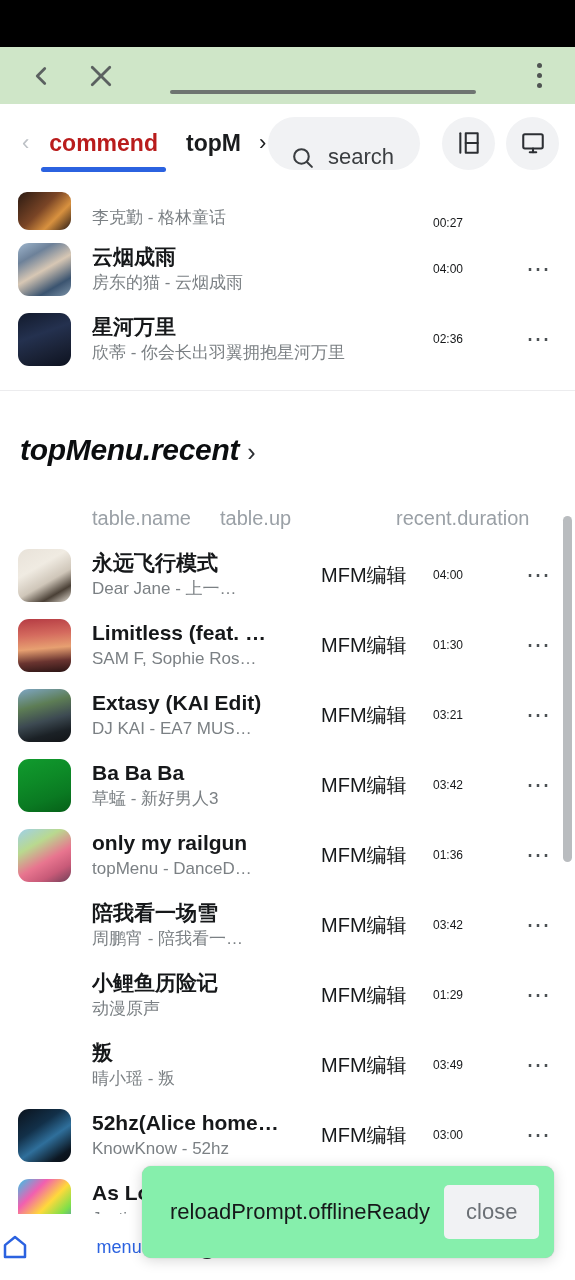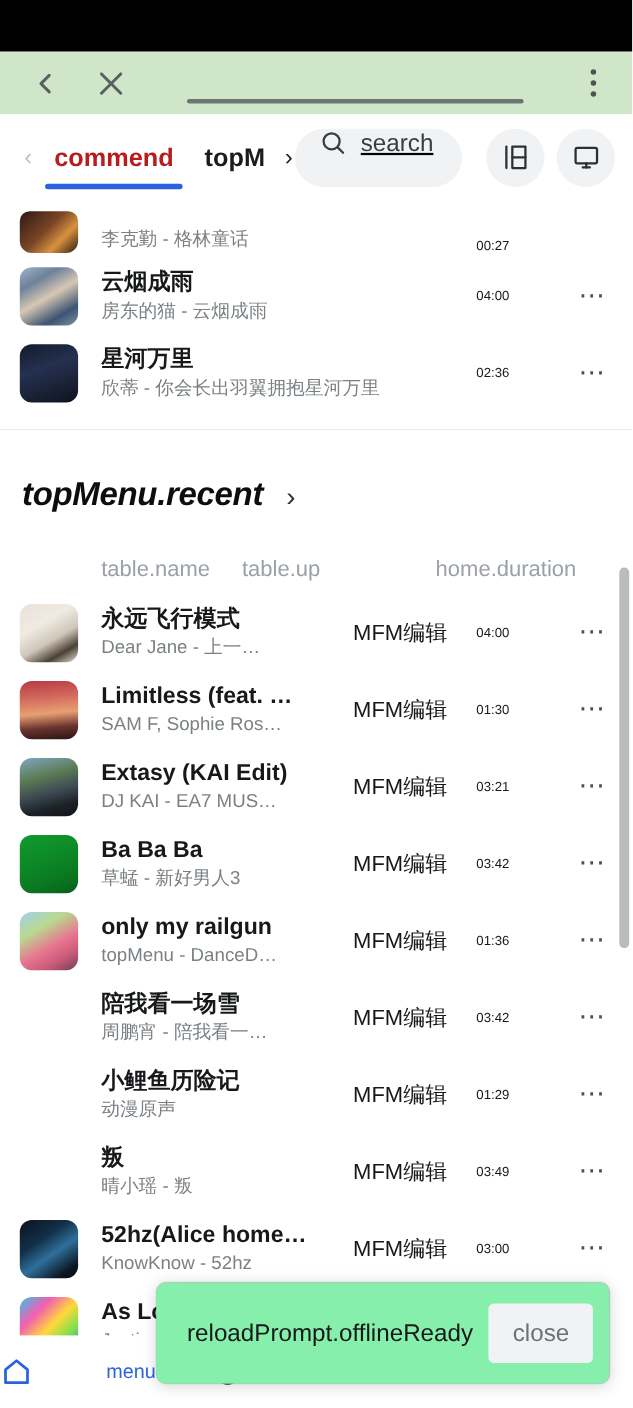--- a/index.html
+++ b/index.html
@@ -38,23 +38,23 @@
     padding:0 14px; height:78px; display:flex; align-items:center; white-space:nowrap;
   }
   .tab.active { color:#b91c1c; }
   .tab.active::after {
     content:""; position:absolute; left:6px; right:6px; bottom:10px;
     height:5px; background:#2b62e0; border-radius:3px;
   }
   .tab-next { color:#1a1c1e; font-size:22px; padding-left:4px; font-weight:400; }
   .spacer { flex:1; }
   .search-pill {
-    display:flex; align-items:flex-start; gap:13px;
+    display:flex; align-items:flex-end; gap:13px;
     height:53px; padding:0 26px 0 22px;
-    background:#f1f2f4; border-radius:27px; margin-right:11px;text-decoration:underline;
+    background:#f1f2f4; border-radius:27px; margin-right:11px;
   }
   .search-pill .label { font-size:22px; color:#3a3d40; }
   .round-btn {
     width:53px; height:53px; border-radius:50%; background:#f1f2f4;
     display:flex; align-items:center; justify-content:center; margin-left:11px;
   }
 
   
   .scroll-area { position:absolute; left:0; right:0; top:182px; bottom:0; overflow:hidden; }
 
@@ -76,21 +76,21 @@
     text-overflow:ellipsis; line-height:1.35; margin-top:1px;
   }
   .col-up { width:112px; flex:0 0 112px; font-size:20px; color:#16181a; font-weight:400; }
   .col-dur { width:88px; flex:0 0 88px; font-size:12px; color:#16181a; text-align:left; }
   .col-more { width:36px; flex:0 0 36px; text-align:center; color:#4b5053; font-size:24px; letter-spacing:2px; line-height:1; }
 
   .divider { height:1px; background:#ececee; margin:16px 0 0 0; }
 
   
   .section-head {
-    display:flex; align-items:flex-end; gap:21px;
+    display:flex; align-items:flex-end; gap:8px;
     padding:42px 0 0 20px;
   }
   .section-title {
     font-size:30px; font-weight:700; font-style:italic; color:#0b0d0f; letter-spacing:-0.3px;
   }
   .section-arrow { font-size:25px; color:#2c2f33; }
 
   .table-head { display:flex; align-items:center; padding:40px 18px 0 18px; }
   .th { font-size:20px; color:#9aa0a6; }
   .th-name { margin-left:74px; width:128px; }
@@ -232,21 +232,21 @@
     <div class="divider"></div>
 
     <div class="section-head">
       <span class="section-title">topMenu.recent</span>
       <span class="section-arrow">›</span>
     </div>
 
     <div class="table-head">
       <span class="th th-name">table.name</span>
       <span class="th th-up">table.up</span>
-      <span class="th th-dur">home.duration</span>
+      <span class="th th-dur">recent.duration</span>
     </div>
 
     <div>
 
       <div class="row row-compact" style="margin-top:10px">
         <div class="thumb" style="background-image:linear-gradient(150deg,#e8e2d9 0%,#f0ebe2 35%,#cfc6b9 60%,#4a4036 80%,#e6e0d6 100%)"></div>
         <div class="meta">
           <div class="title-txt">永远飞行模式</div>
           <div class="sub-txt">Dear Jane - 上一…</div>
         </div>

